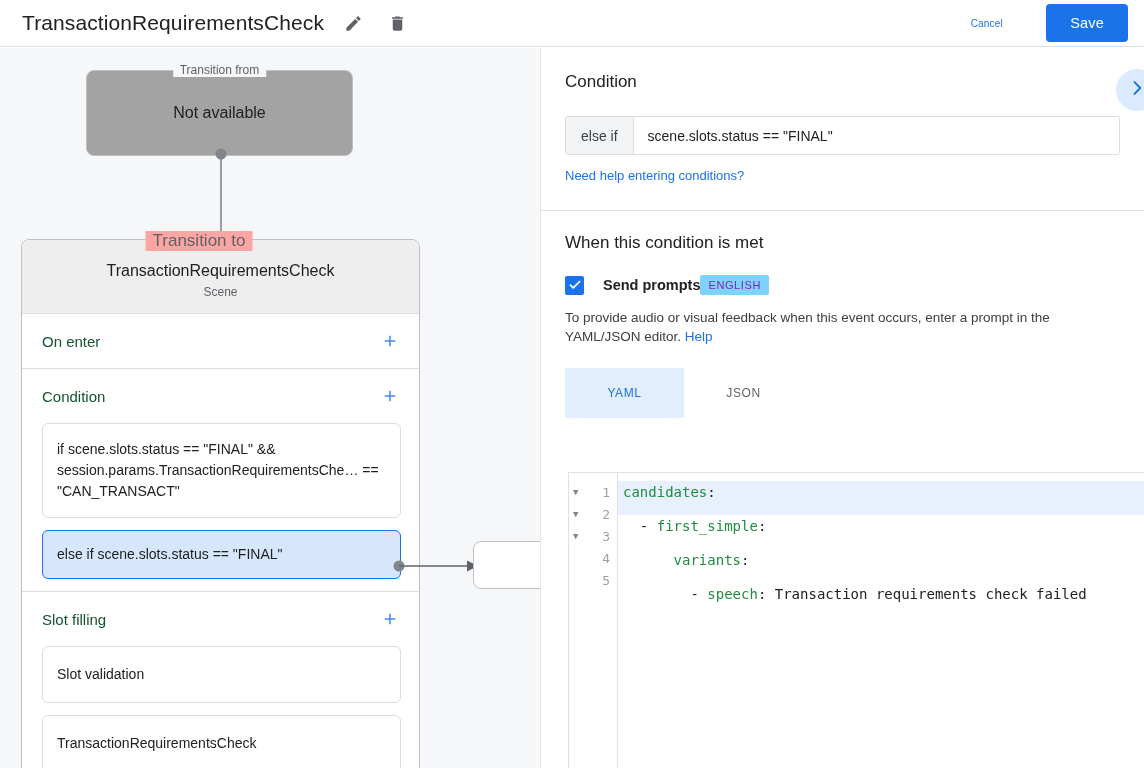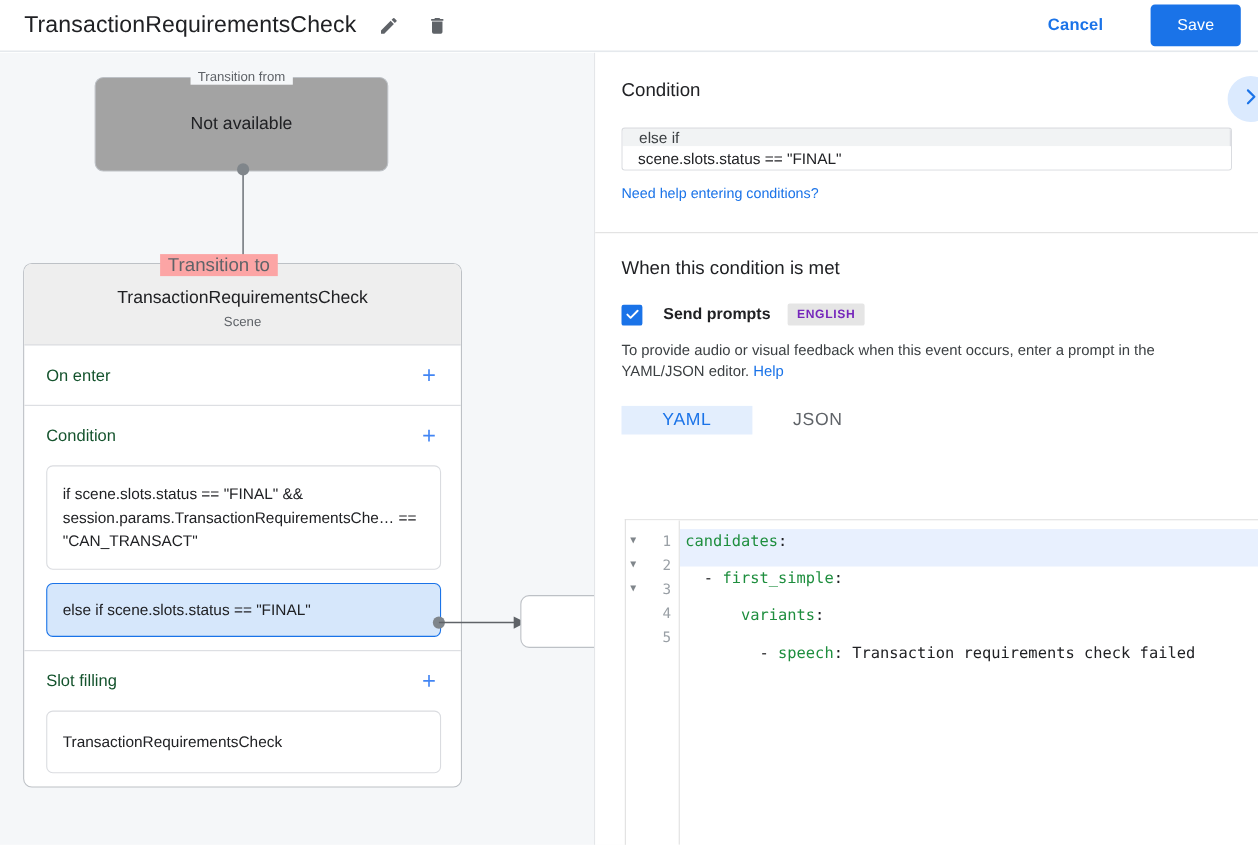--- a/index.html
+++ b/index.html
@@ -31,21 +31,21 @@
   .hdr-icon-btn {
     width: 30px; height: 30px;
     margin-left: 14px;
     display: flex; align-items: center; justify-content: center;
     border-radius: 50%;
     cursor: pointer;
   }
   .hdr-icon-btn svg { display: block; }
   #cancel-button {
     position: absolute; right: 133px; top: 50%; transform: translateY(-50%);
-    font-size: 15px; font-weight: 700; color: #1a73e8;
+    font-size: 10px; font-weight: 400; color: #1a73e8;
     letter-spacing: 0.2px; cursor: pointer; background: none; border: none;
     font-family: inherit; padding: 8px 8px;
   }
   #save-button {
     position: absolute; right: 16px; top: 50%; transform: translateY(-50%);
     background: #1a73e8; color: #fff;
     font-size: 14.5px; font-weight: 500; letter-spacing: 0.2px;
     border: none; border-radius: 4px;
     padding: 0 24px; height: 38px;
     cursor: pointer; font-family: inherit;
@@ -160,21 +160,21 @@
   #expand-btn {
     position: absolute; right: -14px; top: 21px;
     width: 42px; height: 42px;
     border-radius: 21px;
     background: #dbeafe;
     display: flex; align-items: center; justify-content: center;
   }
   #condition-row {
     display: flex; margin-top: 24px;
     border: 1px solid #dadce0; border-radius: 3px;
-    height: 39px; overflow: hidden; flex-direction: column;
+    height: 39px; overflow: hidden;
   }
   #condition-prefix {
     background: #f1f3f4;
     border-right: 1px solid #dadce0;
     display: flex; align-items: center;
     padding: 0 15px;
     font-size: 14px; color: #3c4043;
     white-space: nowrap;
   }
   #condition-input {
@@ -194,36 +194,36 @@
     width: 19px; height: 19px; border: 2px solid #5f6368; border-radius: 2px;
     background: #fff; cursor: pointer; flex: none;
   }
   .checkbox.checked {
     background: #1a73e8; border-color: #1a73e8;
     display: flex; align-items: center; justify-content: center;
   }
   .cb-label { margin-left: 19px; font-size: 14.5px; font-weight: 700; color: #202124; }
   #webhook-label { font-weight: 400; font-size: 15px; }
   #lang-badge {
-    margin-left: 16px;
-    background: #e5e5e5; color: #7627bb;
-    font-size: 11px; font-weight: 700; letter-spacing: 0.6px;
+    margin-left: 0;
+    background: #7dd3fc; color: #7627bb;
+    font-size: 11px; font-weight: 400; letter-spacing: 0.6px;
     padding: 4px 8px; border-radius: 2px;
   }
   #prompts-desc {
     margin-top: 13px; font-size: 13.5px; color: #3c4043; line-height: 19px;
     max-width: 556px;
   }
 
   
   #editor-tabs { display: flex; margin-top: 22px; }
   .ed-tab {
-    width: 119px; height: 26px;
+    width: 119px; height: 50px;
     display: flex; align-items: center; justify-content: center;
-    font-size: 16px; letter-spacing: 0.6px;
+    font-size: 12px; letter-spacing: 0.6px;
     color: #5f6368; cursor: pointer; text-align: right;
   }
   .ed-tab.active { background: #e3eefd; color: #1a73e8; }
 
   #code-editor {
     position: absolute; left: 568px; top: 472px; right: 0; bottom: 0;
     background: #fff;
     border-top: 1px solid #e0e0e0;
     border-left: 1px solid #e0e0e0;
     display: flex;
@@ -331,20 +331,21 @@
 
     <div class="card-section">
       <div class="section-head">
         <span class="section-title">Slot filling</span>
         <span class="plus-btn">
           <svg width="18" height="18" viewBox="0 0 24 24" fill="#4285f4">
             <path d="M19 13h-6v6h-2v-6H5v-2h6V5h2v6h6v2z"></path>
             </svg>
         </span>
       </div>
+      <div class="chip" id="slot-chip-1">Slot validation</div>
       <div class="chip" id="slot-chip-2">TransactionRequirementsCheck</div>
     </div>
   </div>
 
   <svg id="edge-to-target" viewBox="0 0 90 36">
     <circle cx="7" cy="18" r="5.5" fill="#80868b"></circle>
     <line x1="7" y1="18" x2="78" y2="18" stroke="#5f6368" stroke-width="1.4"></line>
     <polygon points="86,18 75,12.5 75,23.5" fill="#5f6368"></polygon>
   </svg>
 

